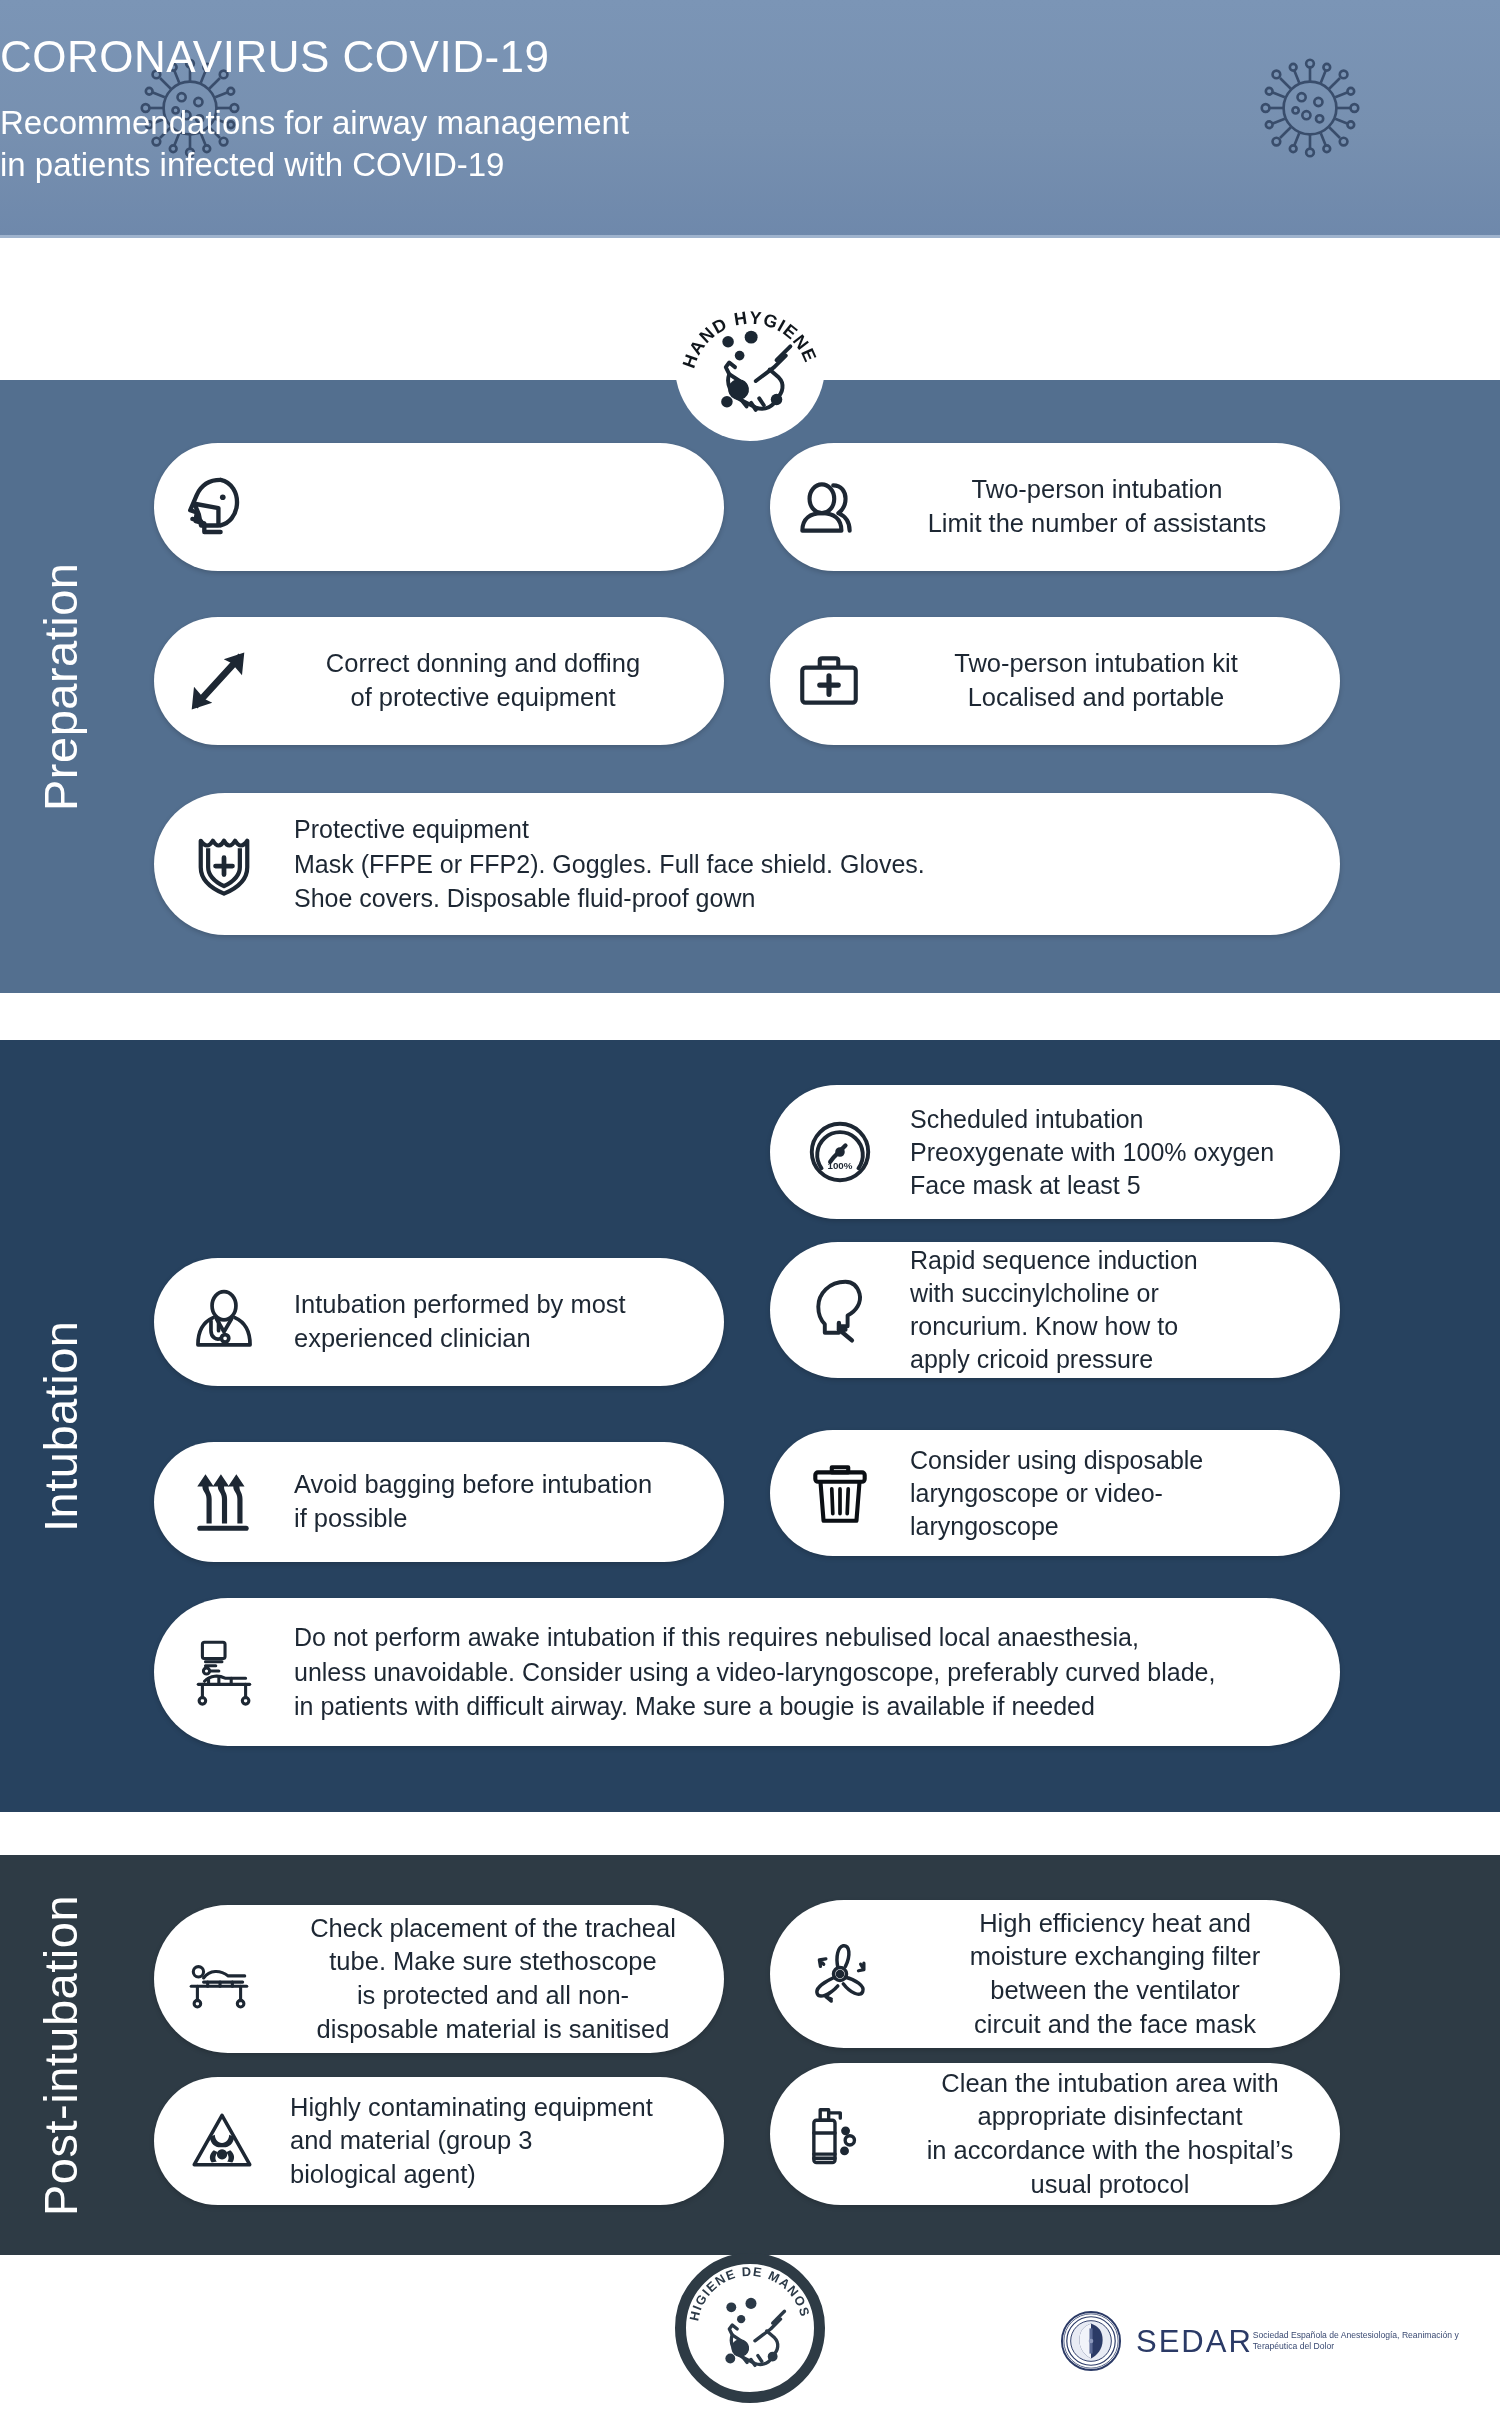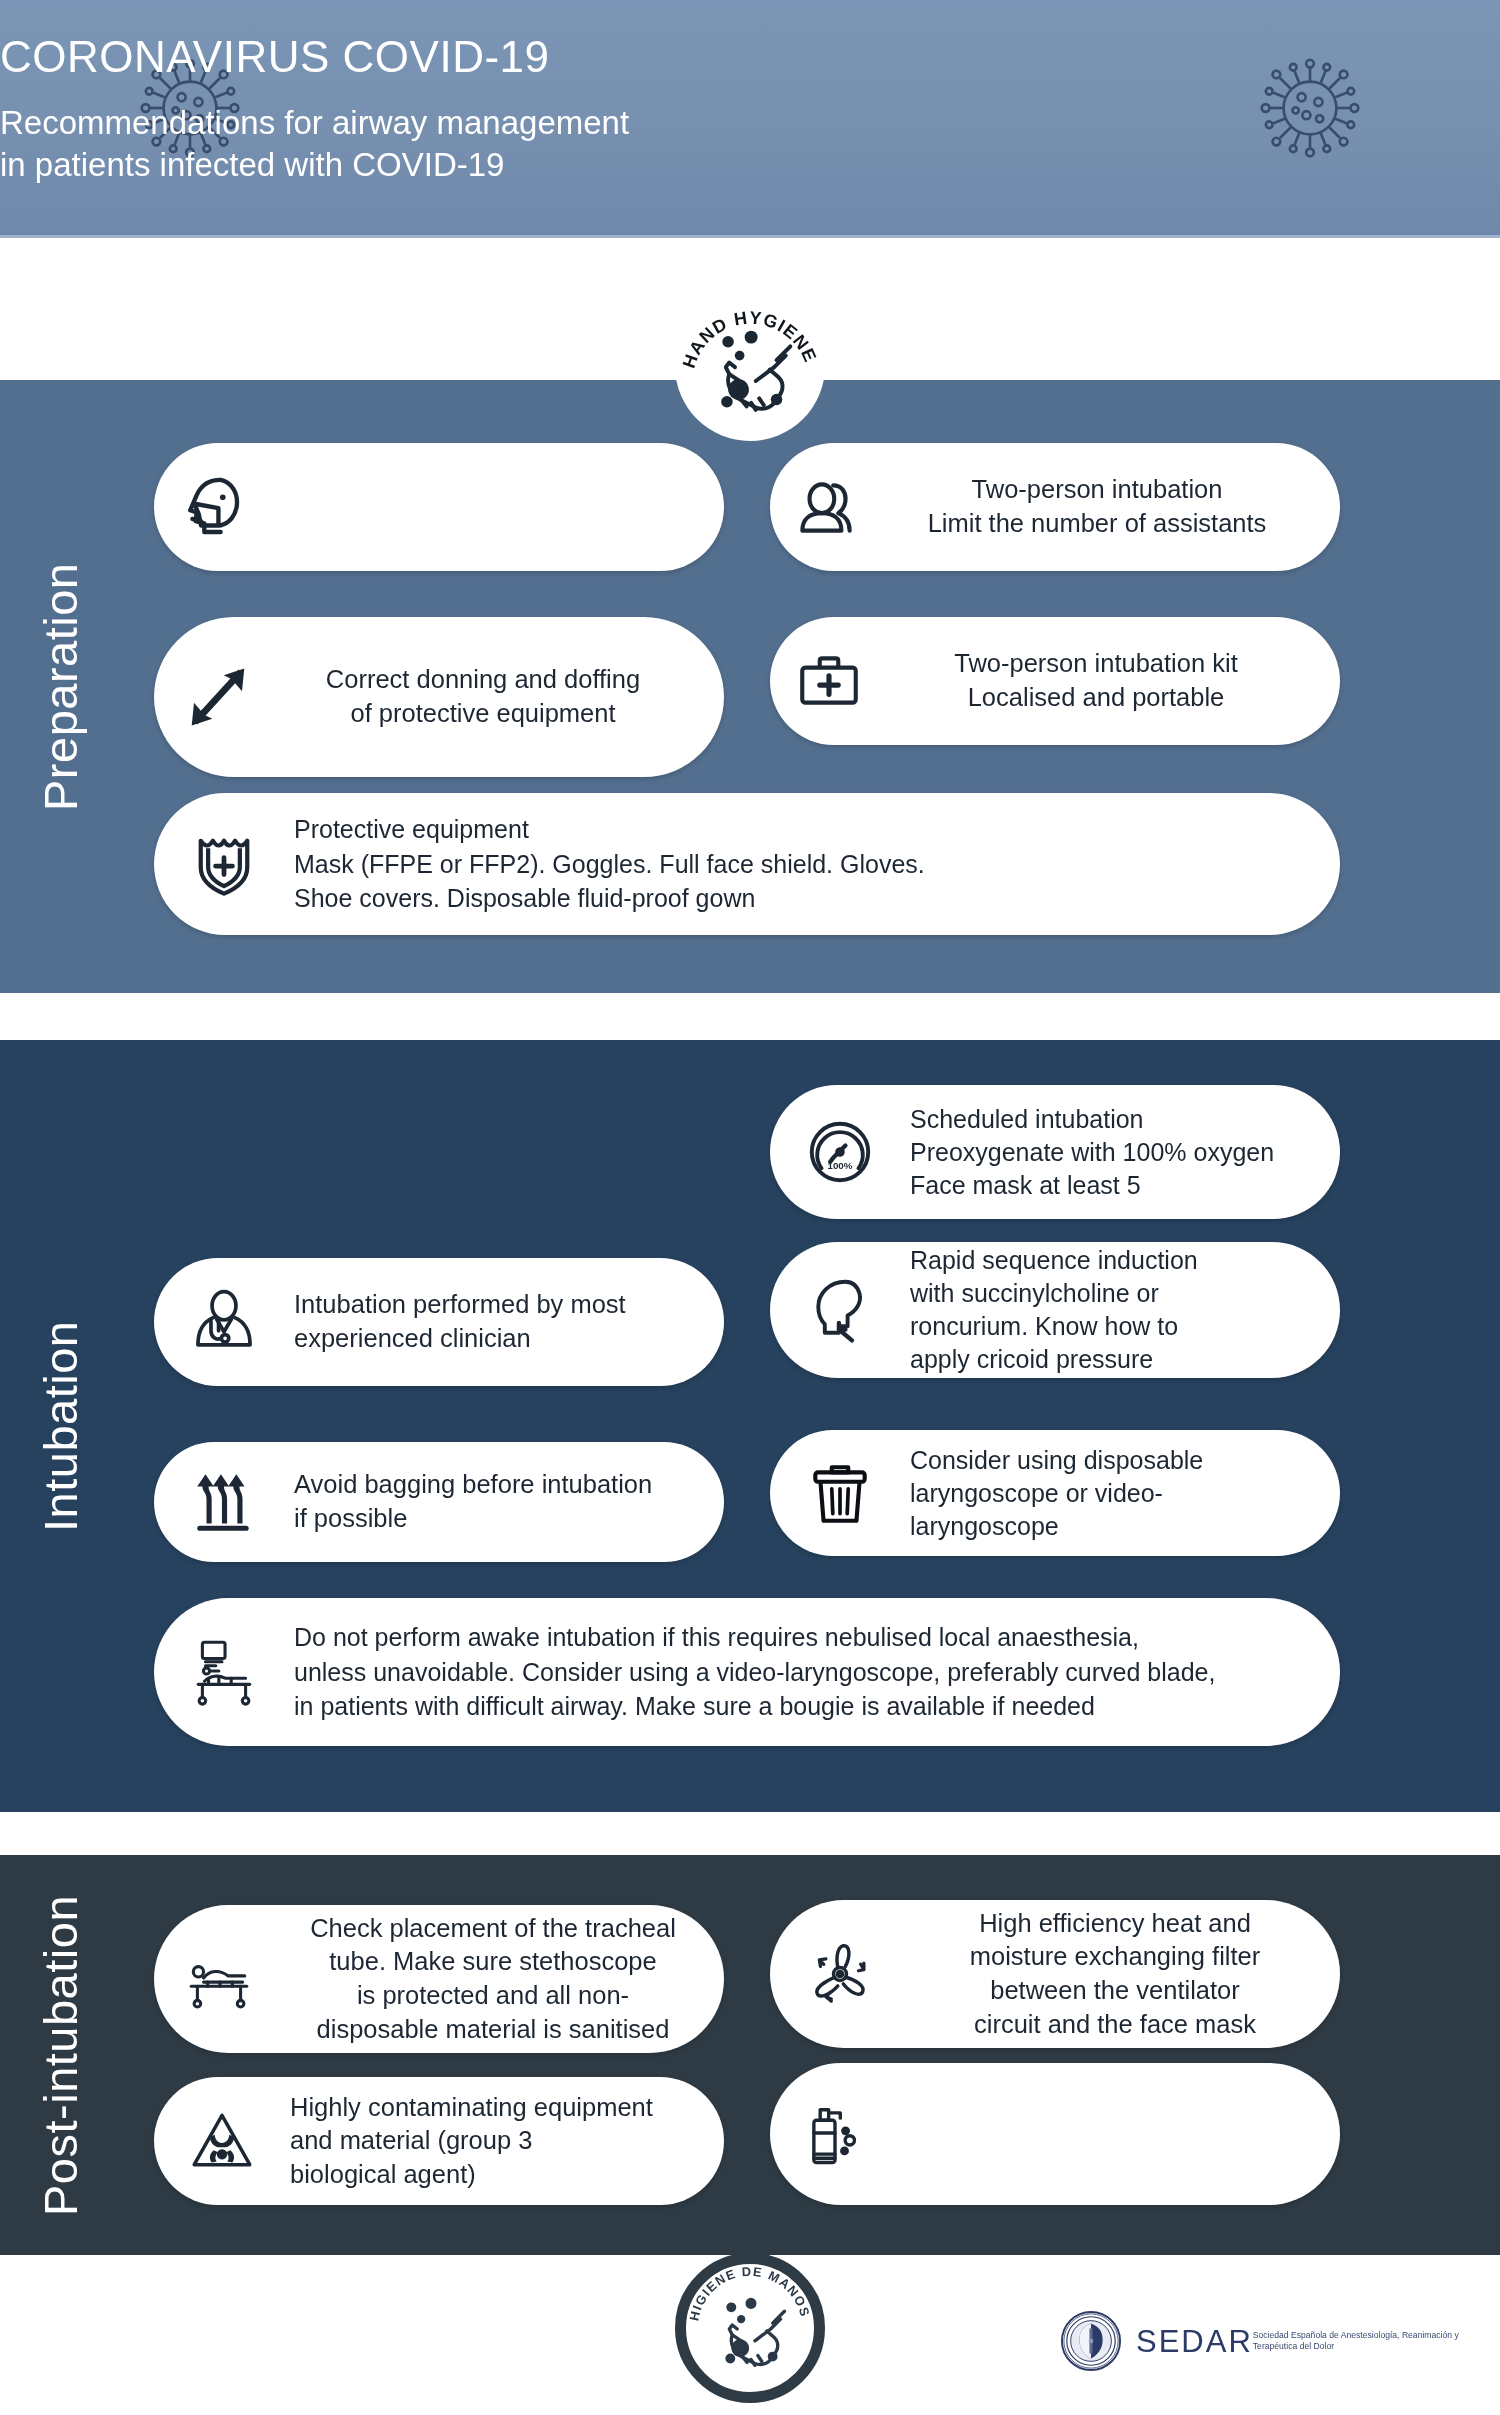--- a/index.html
+++ b/index.html
@@ -88,21 +88,21 @@
 
   
   .c-prep1{left:154px;top:443px;width:570px;height:128px;}
   .c-prep1 .ic{width:118px;}
   .c-prep1 .txt{text-align:center;padding-right:34px;}
 
   .c-prep2{left:770px;top:443px;width:570px;height:128px;}
   .c-prep2 .ic{width:112px;}
   .c-prep2 .txt{text-align:center;padding-right:28px;}
 
-  .c-prep3{left:154px;top:617px;width:570px;height:160px;}
+  .c-prep3{left:154px;top:617px;width:570px;height:128px;}
   .c-prep3 .ic{width:128px;}
   .c-prep3 .txt{text-align:center;padding-right:40px;}
 
   .c-prep4{left:770px;top:617px;width:570px;height:128px;}
   .c-prep4 .ic{width:118px;}
   .c-prep4 .txt{text-align:center;padding-right:36px;}
 
   .c-prep5{left:154px;top:793px;width:1186px;height:142px;}
   .c-prep5 .ic{width:140px;}
   .c-prep5 .txt{text-align:left;}
@@ -547,20 +547,26 @@
       <svg viewBox="0 0 70 70" width="74" height="74" fill="none" stroke="#1d2733" stroke-width="3.2" stroke-linejoin="round" stroke-linecap="round">
         <rect x="15" y="22" width="20" height="40" rx="2.5"></rect>
         <rect x="21" y="12" width="8" height="10"></rect>
         <path d="M29,15 L40,15 L40,20"></path>
         <path d="M15,34 L35,34 M15,54 L35,54 M15,58 L35,58"></path>
         <circle cx="45" cy="32" r="2.6" fill="#1d2733"></circle>
         <circle cx="49" cy="41" r="4.4"></circle>
         <circle cx="44" cy="51" r="2.6" fill="#1d2733"></circle>
       </svg>
     </div>
+    <div class="txt">
+      <span class="ln">Clean the intubation area with</span>
+      <span class="ln"> appropriate disinfectant</span>
+      <span class="ln">in accordance with the hospital’s</span>
+      <span class="ln">usual protocol</span>
+    </div>
   </div>
 
   <div class="footer"></div>
 
   <div class="hh-bottom">
     <svg class="hh-arc" viewBox="0 0 130 130">
       <defs>
           <path id="arcBot" d="M 12,65 A 53,53 0 1 1 118,65"></path>
         </defs>
       <text><textPath href="#arcBot" startOffset="4%">HIGIENE DE MANOS</textPath></text>

